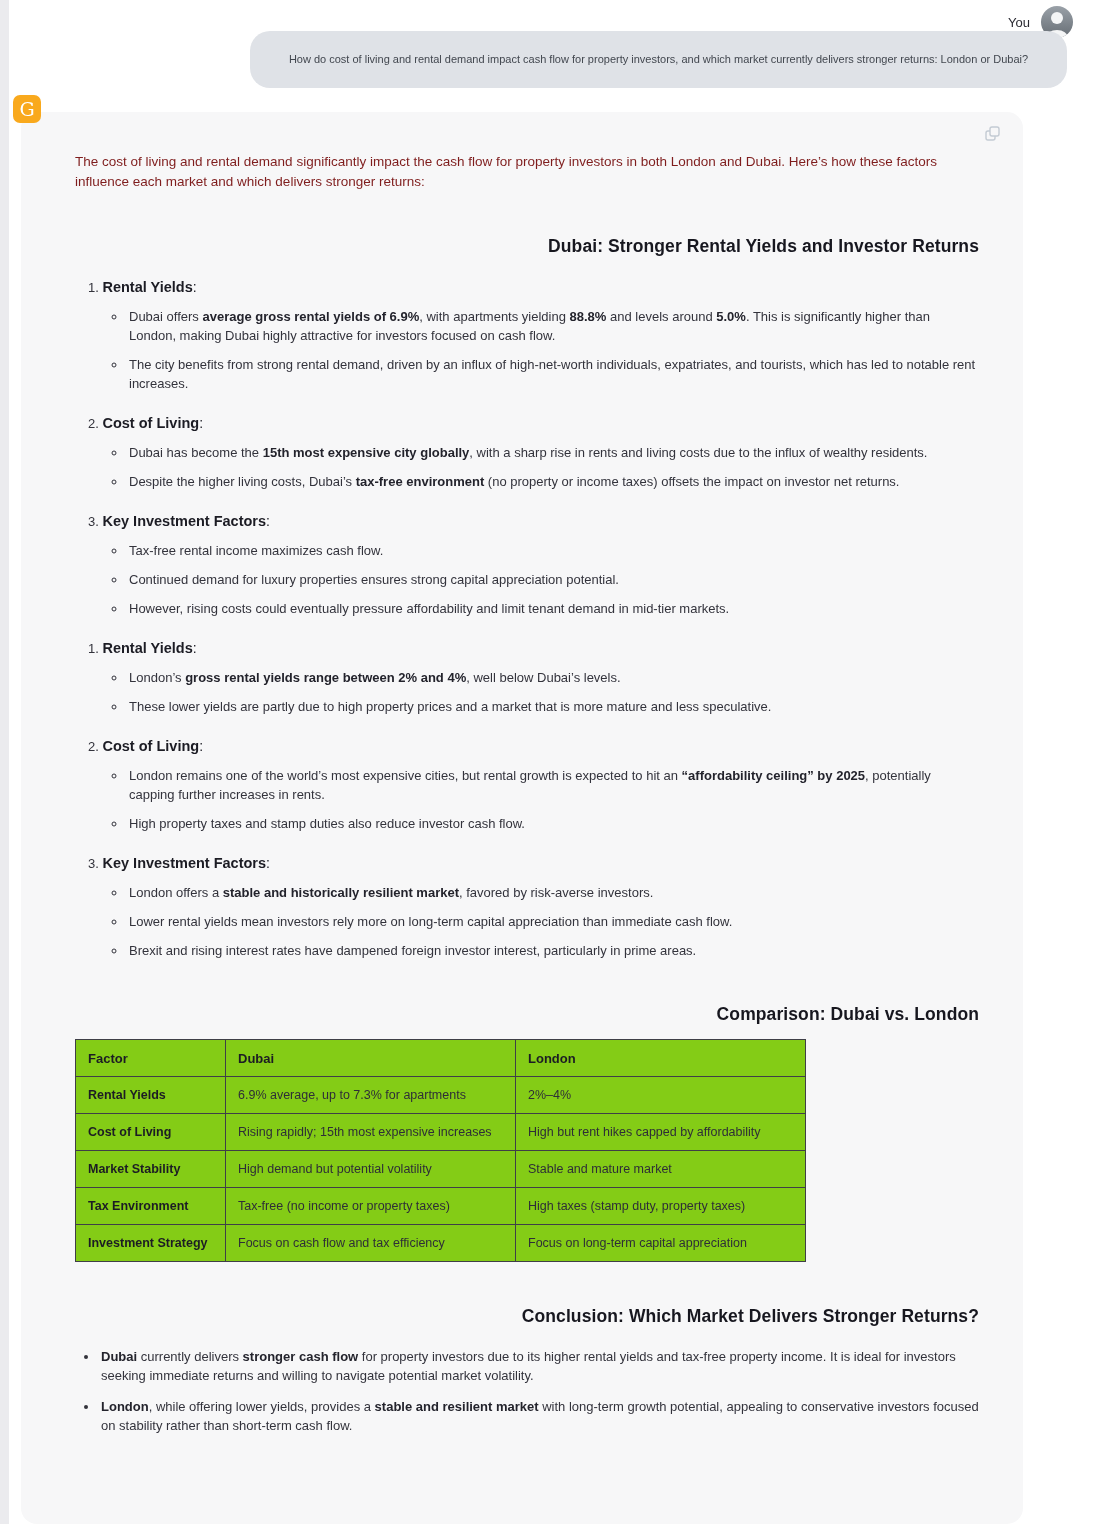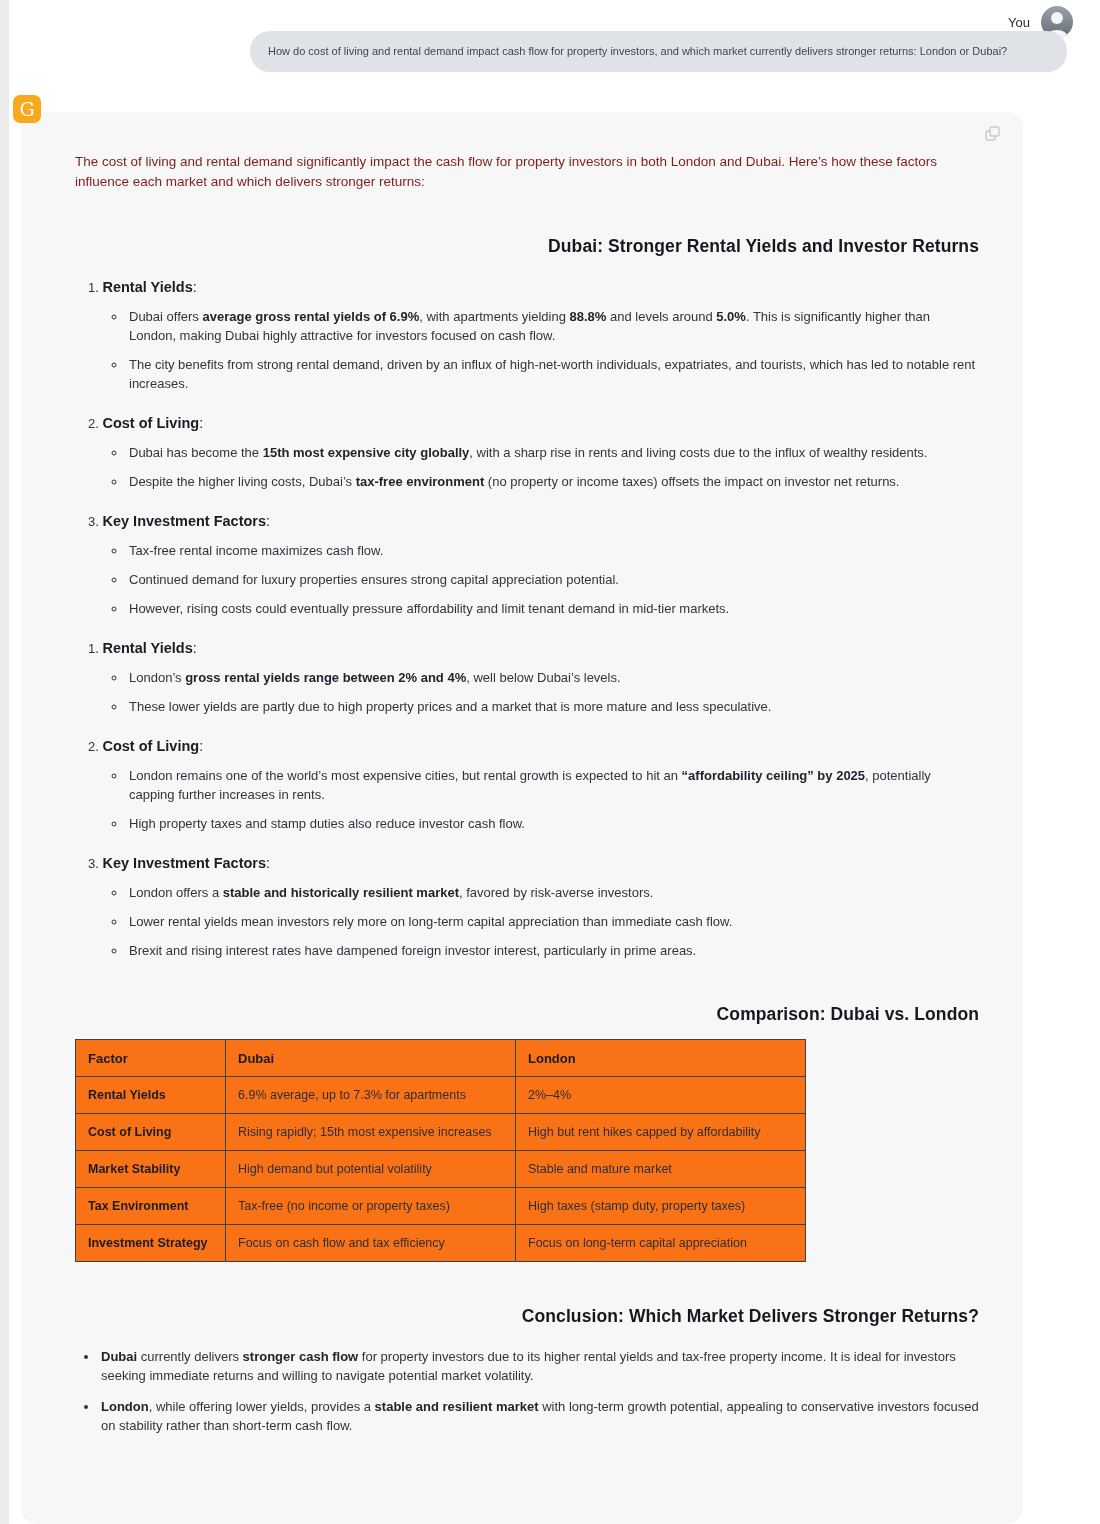--- a/index.html
+++ b/index.html
@@ -26,22 +26,22 @@
   .avatar .head {
     position: absolute; top: 6px; left: 10px; width: 12px; height: 12px;
     border-radius: 50%; background: #f4f5f6;
   }
   .avatar .shoulders {
     position: absolute; bottom: -7px; left: 5px; width: 22px; height: 15px;
     border-radius: 50% 50% 0 0; background: #f4f5f6;
   }
   .question-bubble {
     position: absolute; top: 31px; left: 250px; width: 817px; box-sizing: border-box;
-    background: #dfe2e7; border-radius: 20px; padding: 13px 18px;
-    font-size: 11px; line-height: 15px; color: #42474f; text-align: left;
+    background: #dfe2e7; border-radius: 20px; padding: 21px 18px;
+    font-size: 11px; line-height: 15px; color: #42474f; text-align: center;
   }
   .g-logo {
     position: absolute; top: 95px; left: 13px; width: 28px; height: 28px;
     background: #f9a91d; border-radius: 7px; color: #ffffff;
     font-family: "DejaVu Serif", serif; font-size: 19px;
     display: flex; align-items: center; justify-content: center; z-index: 3;
   }
   .response-card {
     position: absolute; top: 112px; left: 21px; width: 1002px; height: 1412px;
     background: #f7f7f8; border-radius: 16px; box-sizing: border-box; z-index: 1;
@@ -63,21 +63,21 @@
   .num-item { margin: 22px 0 0 13px; font-size: 14px; color: #23232c; }
   .num-item .num { font-size: 13px; color: #33333c; }
   .num-item strong { font-size: 14.5px; color: #1c1c24; }
   .circle-list {
     list-style: circle; margin: 12px 0 0 0; padding: 0 0 0 52px;
     font-size: 13px; line-height: 19px; color: #33333c;
   }
   .circle-list li { margin-bottom: 10px; padding-left: 2px; }
   .comparison-table {
     border-collapse: collapse; margin: 14px 0 0 0;
-    font-size: 12.5px; color: #2e2e37; background: #f97316;
+    font-size: 12.5px; color: #2e2e37; background: #84cc16;
   }
   .comparison-table th, .comparison-table td {
     border: 1px solid #3f3f47; padding: 10px 12px; text-align: left;
     vertical-align: middle; height: 16px;
   }
   .comparison-table th { font-size: 13px; color: #1c1c24; }
   .comparison-table td.rowhead { font-weight: bold; color: #1c1c24; }
   .col-factor { width: 150px; } .col-dubai { width: 290px; } .col-london { width: 290px; }
   .disc-list {
     list-style: disc; margin: 20px 0 0 0; padding: 0 0 0 24px;

